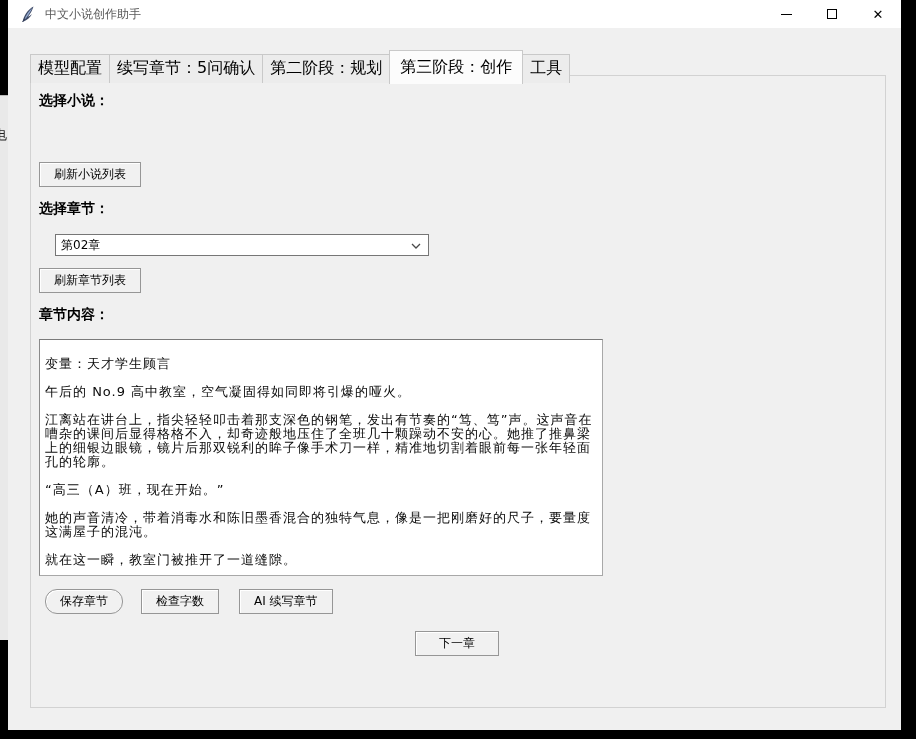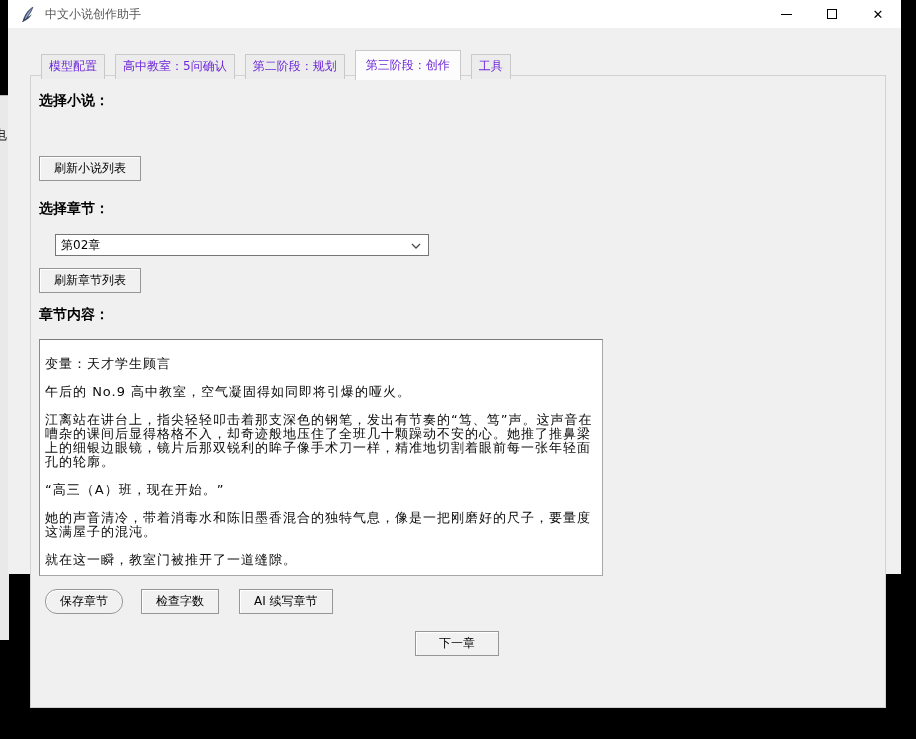--- a/index.html
+++ b/index.html
@@ -16,21 +16,21 @@
     position: absolute; left: 0; top: 95px; width: 9px; height: 545px;
     background: #e9e9e9; overflow: hidden; border-top: 1px solid #bcbcbc;
   }
   .bg-sliver .partial-char {
     position: absolute; left: -6px; top: 30px;
     font-size: 13px; color: #222;
   }
 
   
   .app-window {
-    position: absolute; left: 8px; top: 0; width: 893px; height: 574px;
+    position: absolute; left: 8px; top: 0; width: 893px; height: 730px;
     background: #f0f0f0;
   }
 
   
   .titlebar {
     position: absolute; left: 0; top: 0; right: 0; height: 28px;
     background: #ffffff; display: flex; align-items: center;
   }
   .titlebar .app-icon { margin-left: 13px; width: 14px; height: 17px; flex: none; }
   .titlebar .title-text { margin-left: 10px; font-size: 12px; color: #5a5a5a; }
@@ -43,22 +43,22 @@
   .max-glyph { display: block; width: 10px; height: 10px; border: 1px solid #000; background: transparent; }
   .close-glyph { font-size: 13px; line-height: 1; }
 
   
   .tabbar {
     position: absolute; left: 22px; top: 50px; display: flex; align-items: flex-end;
     z-index: 3;
   }
   .tab {
     background: #ececec; border: 1px solid #c9c9c9; border-bottom: none;
-    padding: 3px 7px 4px 7px; font-size: 12px; color: #6d28d9;
-    margin-right: -1px; position: relative; white-space: nowrap; margin-left: 11px;
+    padding: 3px 7px 4px 7px; font-size: 16px; color: #000000;
+    margin-right: -1px; position: relative; white-space: nowrap;
   }
   .tab.active {
     background: #fcfcfc; padding: 6px 10px 6px 10px; z-index: 4;
     margin-bottom: -1px;
   }
 
   
   .panel {
     position: absolute; left: 22px; top: 75px; width: 856px; height: 633px;
     background: #f0f0f0; border: 1px solid #d2d2d2; z-index: 2;
@@ -119,32 +119,32 @@
         <span class="max-glyph"></span>
       </div>
       <div class="win-btn">
         <span class="close-glyph">✕</span>
       </div>
     </div>
   </div>
 
   <div class="tabbar">
     <div class="tab">模型配置</div>
-    <div class="tab">高中教室：5问确认</div>
+    <div class="tab">续写章节：5问确认</div>
     <div class="tab">第二阶段：规划</div>
     <div class="tab active">第三阶段：创作</div>
     <div class="tab">工具</div>
   </div>
 
   <div class="panel">
 
     <div class="section-label" style="top:16px;">选择小说：</div>
 
 
-    <div class="btn" style="left:8px; top:80px;text-align:center;">刷新小说列表</div>
+    <div class="btn" style="left:8px; top:86px;text-align:center;">刷新小说列表</div>
 
     <div class="section-label" style="top:124px;">选择章节：</div>
 
     <div class="combobox" style="top:158px;margin-left:16px;">
       <span>第02章</span>
       <svg class="arrow" viewBox="0 0 10 6">
         <polyline points="1,1 5,5 9,1" fill="none" stroke="#4a4a4a" stroke-width="1.3"></polyline>
       </svg>
     </div>
 

